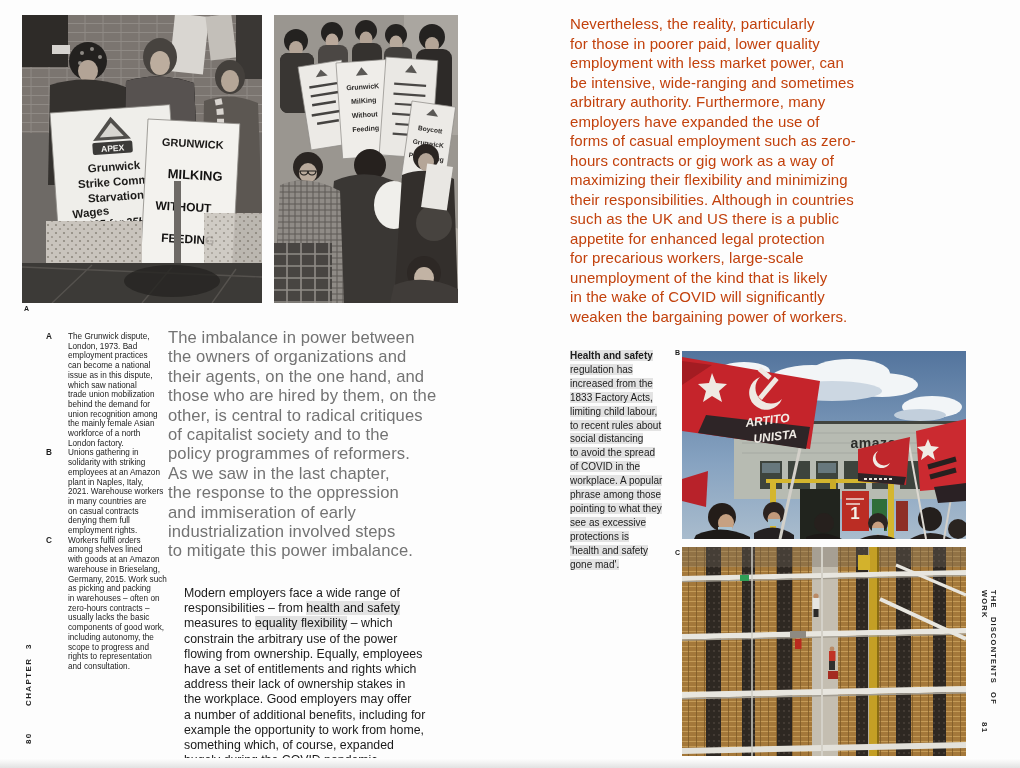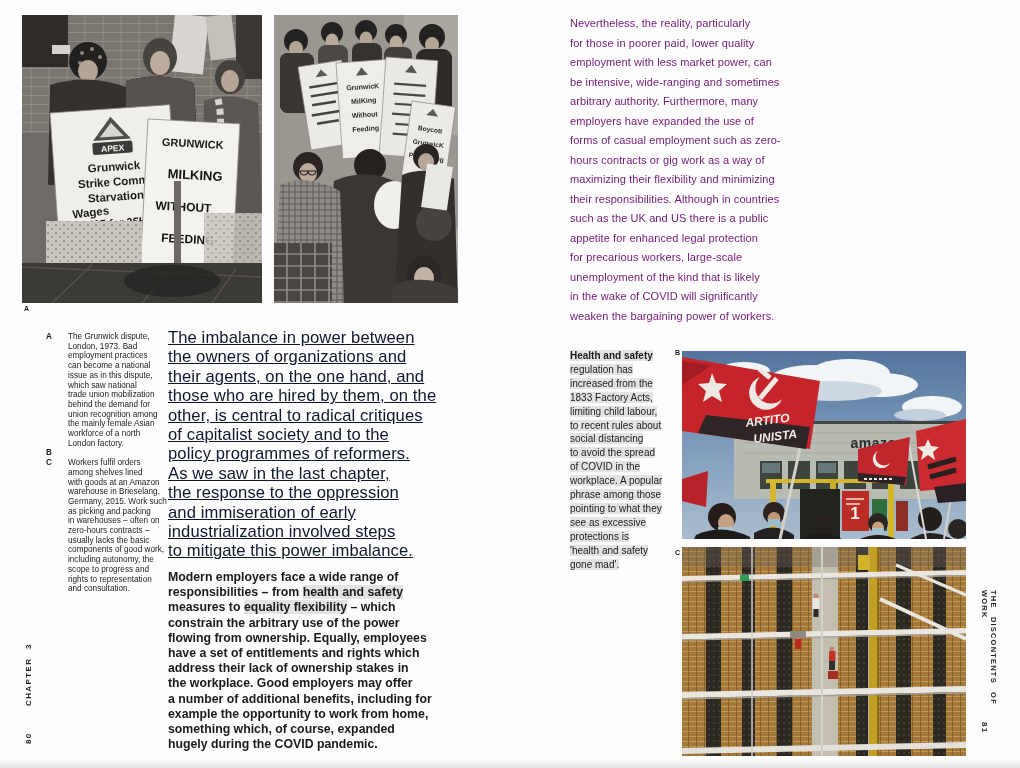--- a/index.html
+++ b/index.html
@@ -3,29 +3,29 @@
 <meta charset="utf-8">
 <style>
   html,body { margin:0; padding:0; background:#ffffff; }
   .spread {
     position:relative; width:1020px; height:768px; background:#fdfdfd;
     font-family:"Liberation Sans", sans-serif; color:#111; overflow:hidden;
   }
   .abs { position:absolute; }
   .pre { white-space:pre-line; }
   
-  .lead-par { font-size:16.6px; line-height:19.4px; letter-spacing:0.1px; color:#0f172a; width:310px;text-decoration:underline; }
+  .lead-par { font-size:16.6px; line-height:19.4px; letter-spacing:0.1px; color:#737373; width:310px; }
   .body-par { font-size:12.3px; line-height:15.2px; color:#1a1a1a; width:285px; }
   .hl { background:#e3e3e3; }
   .captions { font-size:8.2px; line-height:9.7px; color:#1c1c1c; width:160px; }
   .cap-item { display:flex; }
   .cap-letter { width:22px; flex:none; font-weight:bold; }
   .cap-text { width:108px; }
   
-  .top-par { font-size:11px; line-height:19.5px; letter-spacing:0.1px; color:#701a75; width:360px; }
+  .top-par { font-size:15px; line-height:19.5px; letter-spacing:0.1px; color:#c2410c; width:360px; }
   .margin-note { font-size:10px; line-height:13.9px; color:#1c1c1c; width:106px; }
   .margin-note .lede { font-weight:bold; }
   .marker { font-size:7px; font-weight:bold; color:#1a1a1a; }
   .vtext { writing-mode:vertical-rl; font-size:8px; font-weight:bold; letter-spacing:1.4px;
            word-spacing:5px; color:#1f1f1f; }
   .vtext.up { transform:rotate(180deg); }
   .vtext.small-title { font-size:7.5px; letter-spacing:1.2px; }
   .photo { display:block; }
   svg text { font-family:"Liberation Sans", sans-serif; }
   .page-bottom-edge {
@@ -214,20 +214,29 @@
 trade union mobilization
 behind the demand for
 union recognition among
 the mainly female Asian
 workforce of a north
 London factory.</span>
         </div>
 
         <div class="cap-item">
           <span class="cap-letter">B</span>
+          <span class="cap-text pre">Unions gathering in
+solidarity with striking
+employees at an Amazon
+plant in Naples, Italy,
+2021. Warehouse workers
+in many countries are
+on casual contracts
+denying them full
+employment rights.</span>
         </div>
 
         <div class="cap-item">
           <span class="cap-letter">C</span>
           <span class="cap-text pre">Workers fulfil orders
 among shelves lined
 with goods at an Amazon
 warehouse in Brieselang,
 Germany, 2015. Work such
 as picking and packing
@@ -248,21 +257,21 @@
 those who are hired by them, on the
 other, is central to radical critiques
 of capitalist society and to the
 policy programmes of reformers.
 As we saw in the last chapter,
 the response to the oppression
 and immiseration of early
 industrialization involved steps
 to mitigate this power imbalance.</div>
 
-    <p class="abs body-par pre" style="left:168px;top:570px;margin:0;font-weight:bold;"><span>Modern employers face a wide range of
+    <p class="abs body-par pre" style="left:168px;top:570px;margin:16px;"><span>Modern employers face a wide range of
 responsibilities – from </span><span class="hl">health and safety</span><span>
 measures to </span><span class="hl">equality flexibility</span><span> – which
 constrain the arbitrary use of the power
 flowing from ownership. Equally, employees
 have a set of entitlements and rights which
 address their lack of ownership stakes in
 the workplace. Good employers may offer
 a number of additional benefits, including for
 example the opportunity to work from home,
 something which, of course, expanded

